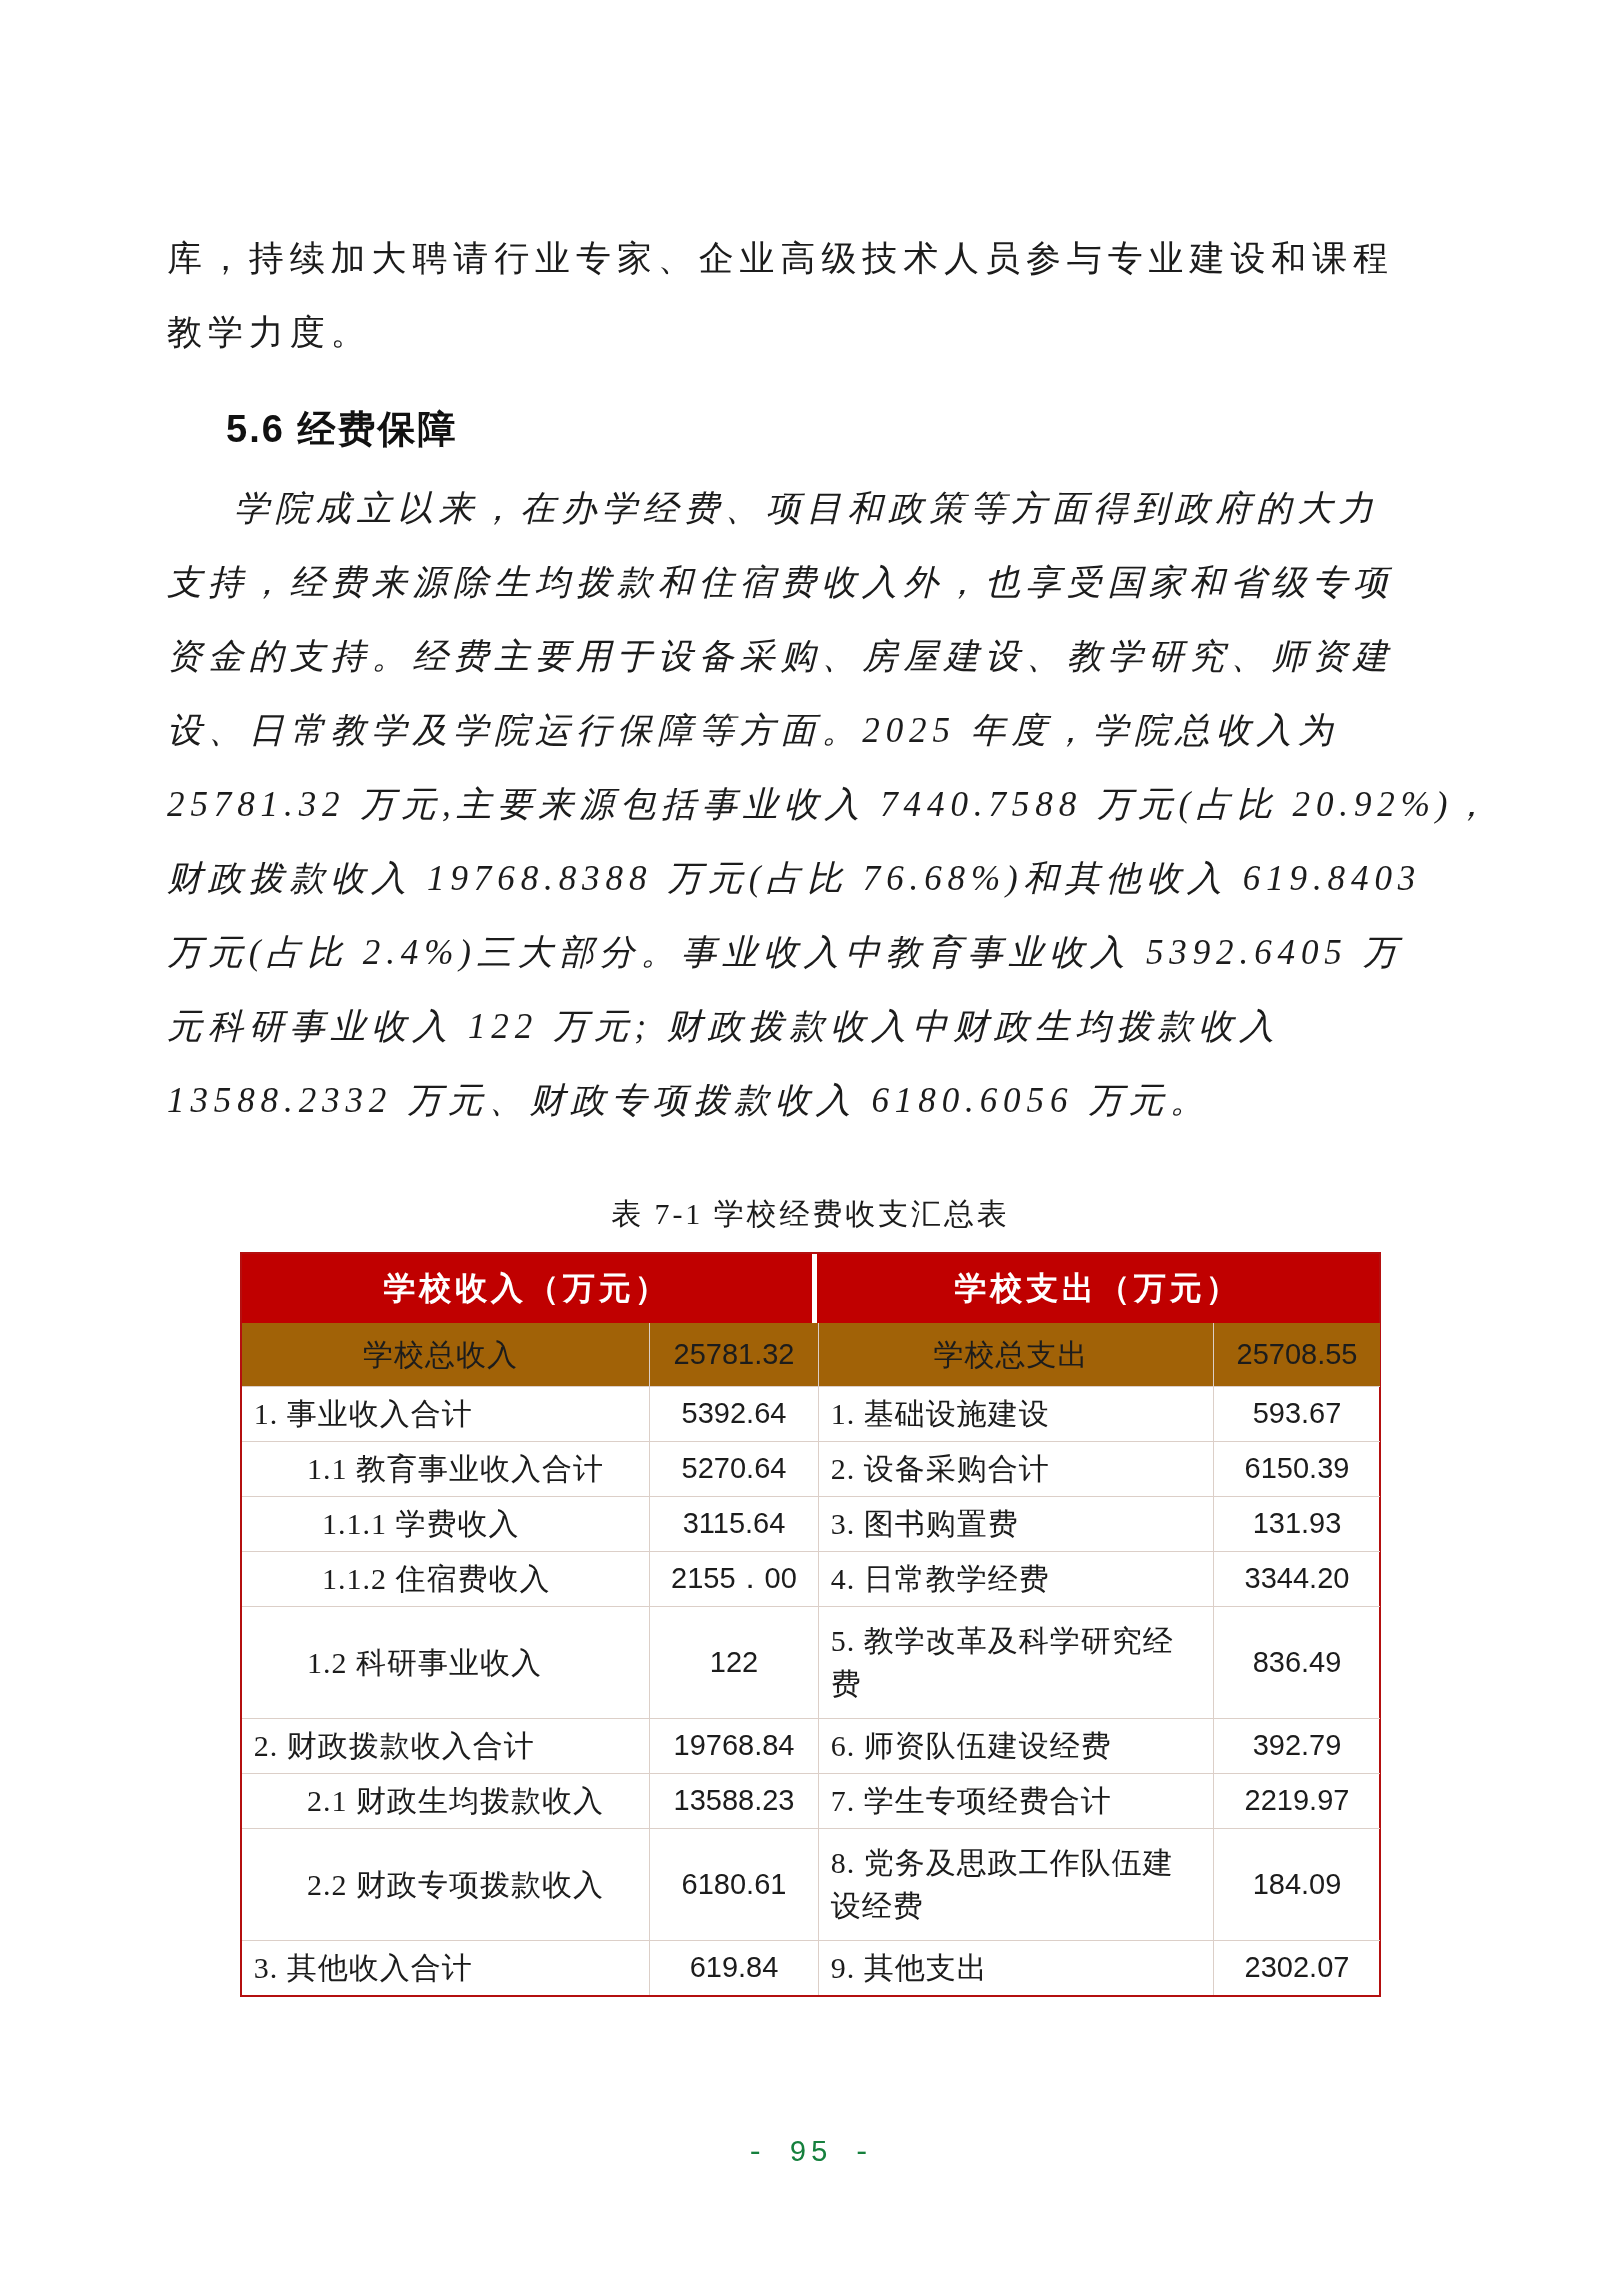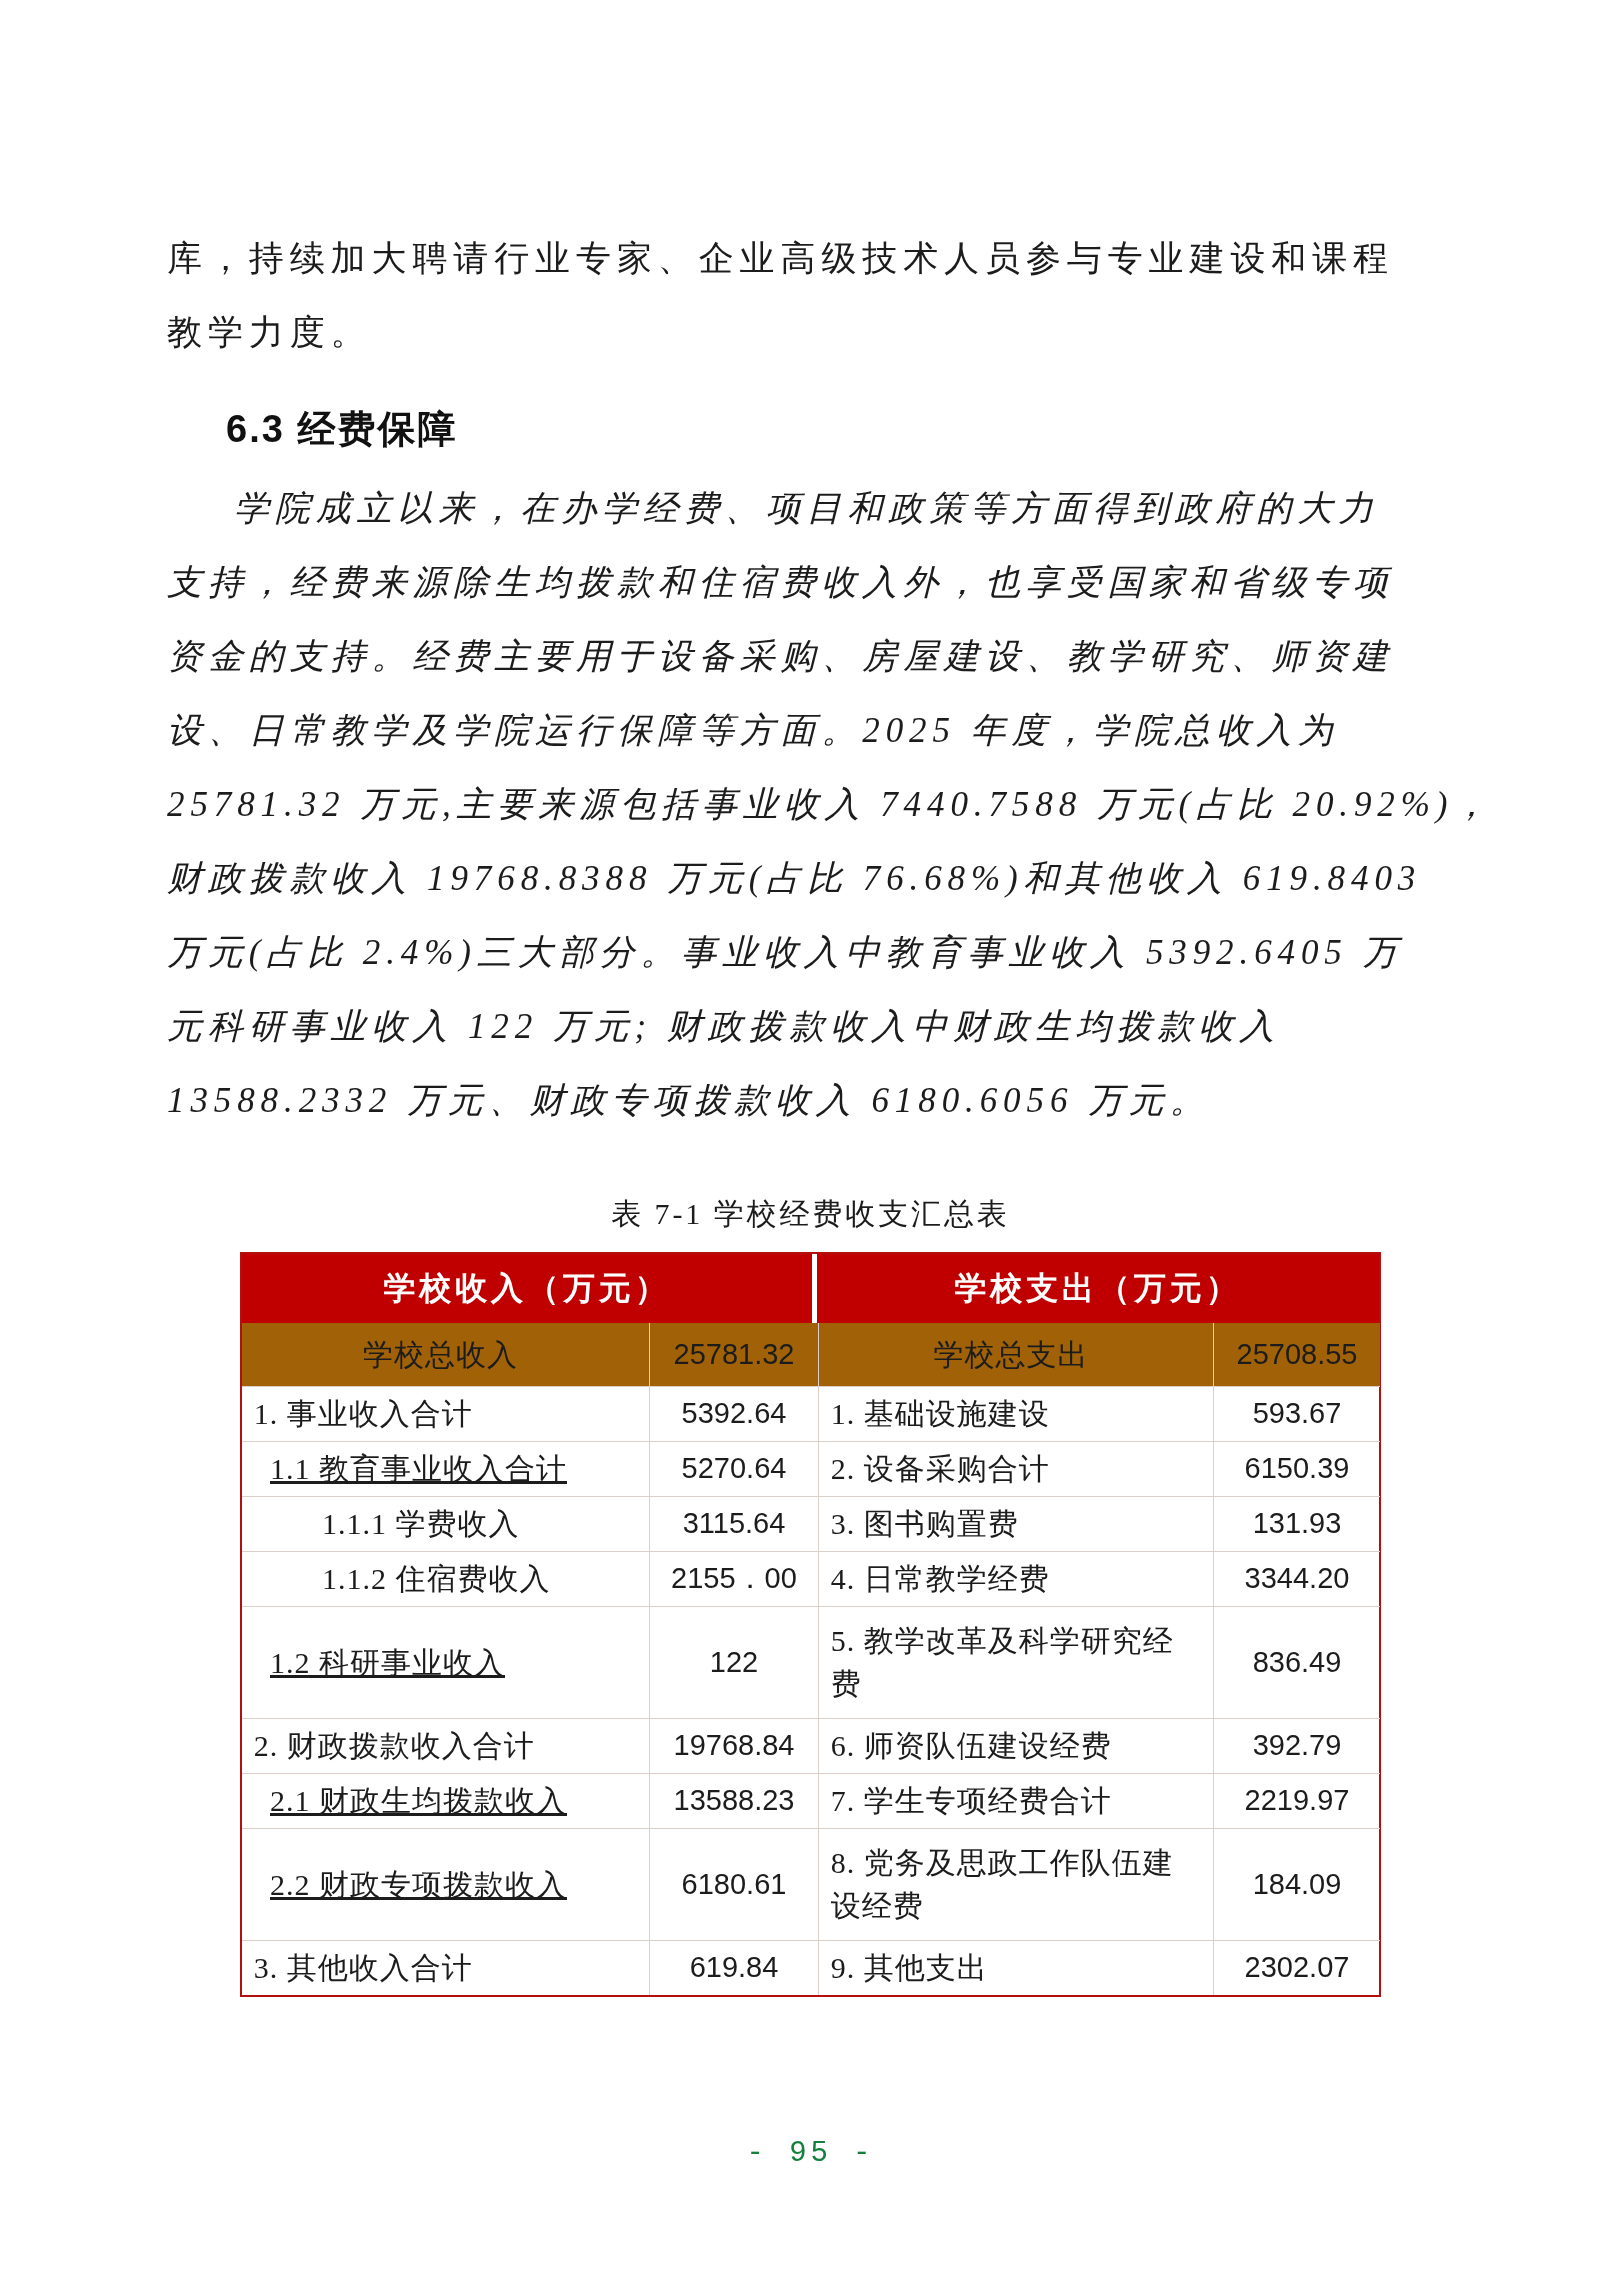--- a/index.html
+++ b/index.html
@@ -87,21 +87,21 @@
   .row-tall .td{ min-height:112px; }
   .label{ justify-content:flex-start; padding:3.9px 9.8px 3.9px 11.8px; line-height:43px; }
   .value{
     justify-content:center;
     font-family:"Liberation Sans",sans-serif;
     font-size:29px;
     letter-spacing:0;
   }
   .centered{ justify-content:center; padding-left:0; }
   .ind-0{ padding-left:11.8px; }
-  .ind-1{ padding-left:28px;text-decoration:underline; }
+  .ind-1{ padding-left:65px; }
   .ind-2{ padding-left:80px; }
   .page-number{
     position:absolute;
     top:2137px;left:0;
     width:100%;
     text-align:center;
     font-size:29px;
     letter-spacing:3.9px;
     color:#15803d;
     font-family:Liberation Mono, monospace;
@@ -109,21 +109,21 @@
 </style>
 </head>
 <body>
 
 <div class="page">
   <div class="content">
 
     <div class="para-line">库，持续加大聘请行业专家、企业高级技术人员参与专业建设和课程</div>
     <div class="para-line">教学力度。</div>
 
-    <div class="section-heading">6.3 经费保障</div>
+    <div class="section-heading">5.6 经费保障</div>
 
     <div class="body-block">
       <div class="para-line indent-first">学院成立以来，在办学经费、项目和政策等方面得到政府的大力</div>
       <div class="para-line">支持，经费来源除生均拨款和住宿费收入外，也享受国家和省级专项</div>
       <div class="para-line">资金的支持。经费主要用于设备采购、房屋建设、教学研究、师资建</div>
       <div class="para-line">设、日常教学及学院运行保障等方面。2025 年度，学院总收入为</div>
       <div class="para-line">25781.32 万元,主要来源包括事业收入 7440.7588 万元(占比 20.92%)，</div>
       <div class="para-line">财政拨款收入 19768.8388 万元(占比 76.68%)和其他收入 619.8403</div>
       <div class="para-line">万元(占比 2.4%)三大部分。事业收入中教育事业收入 5392.6405 万</div>
       <div class="para-line">元科研事业收入 122 万元; 财政拨款收入中财政生均拨款收入</div>

